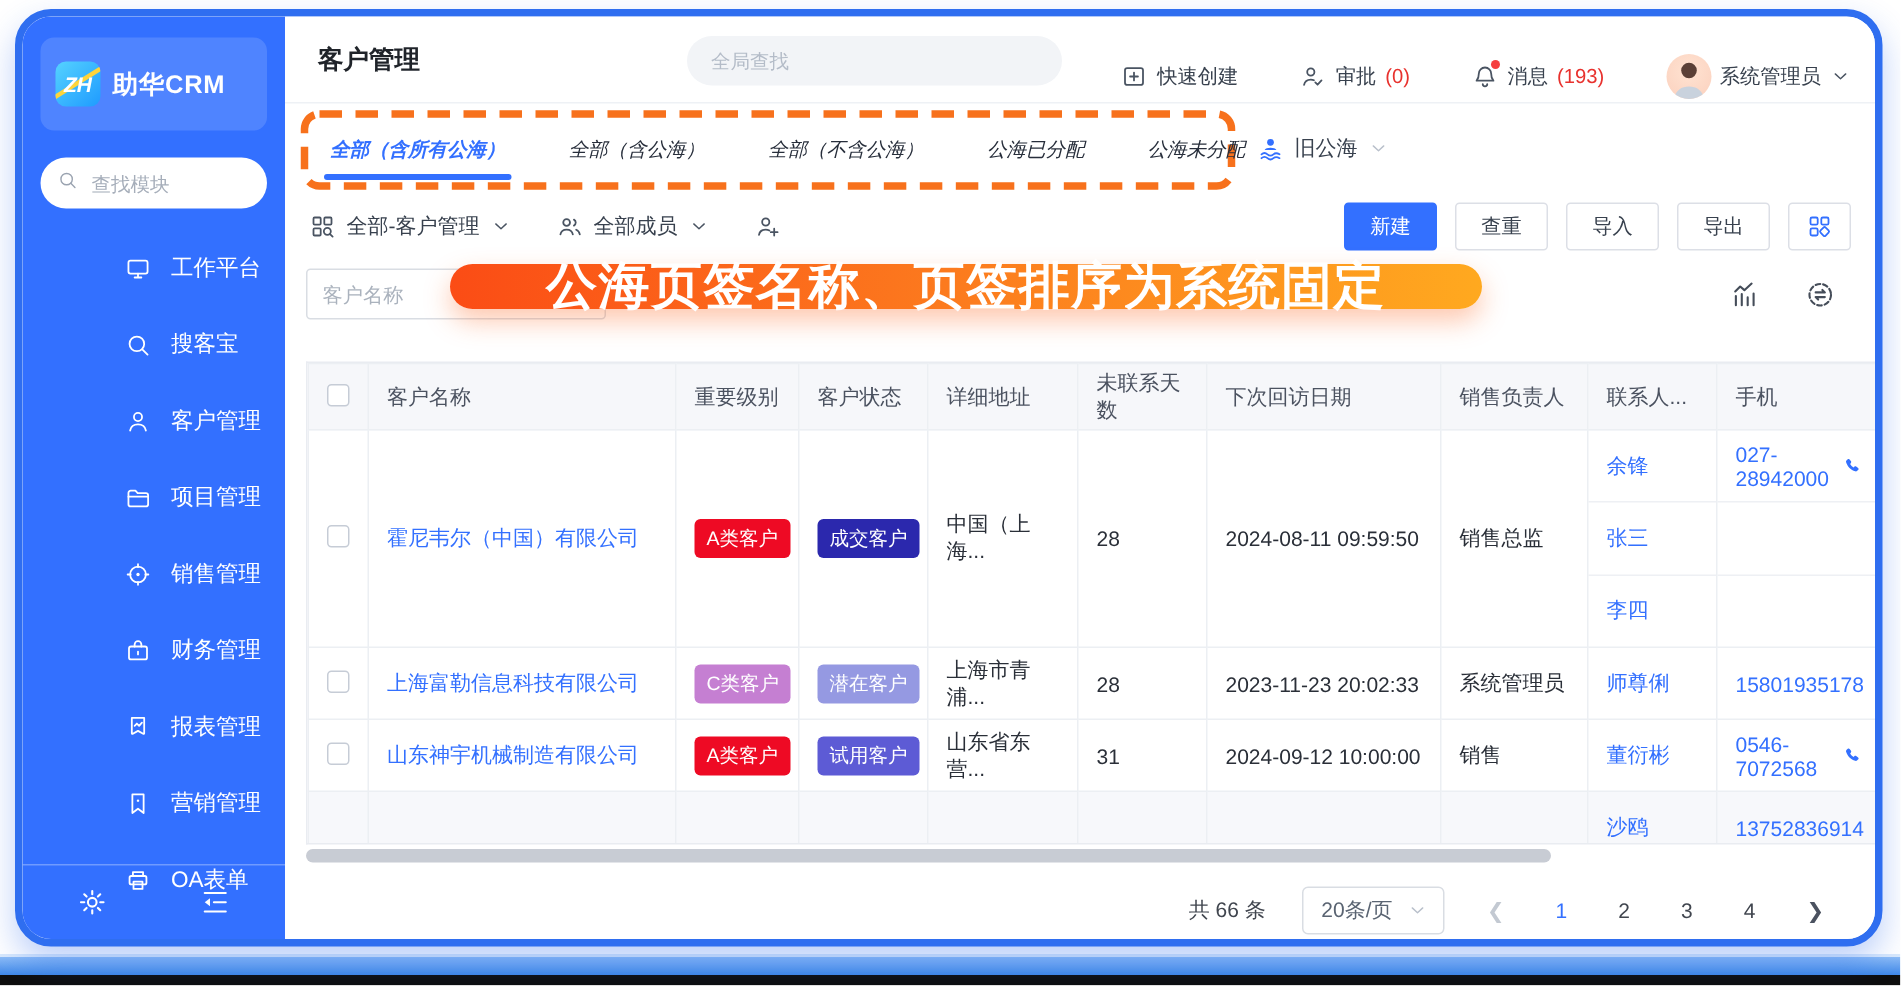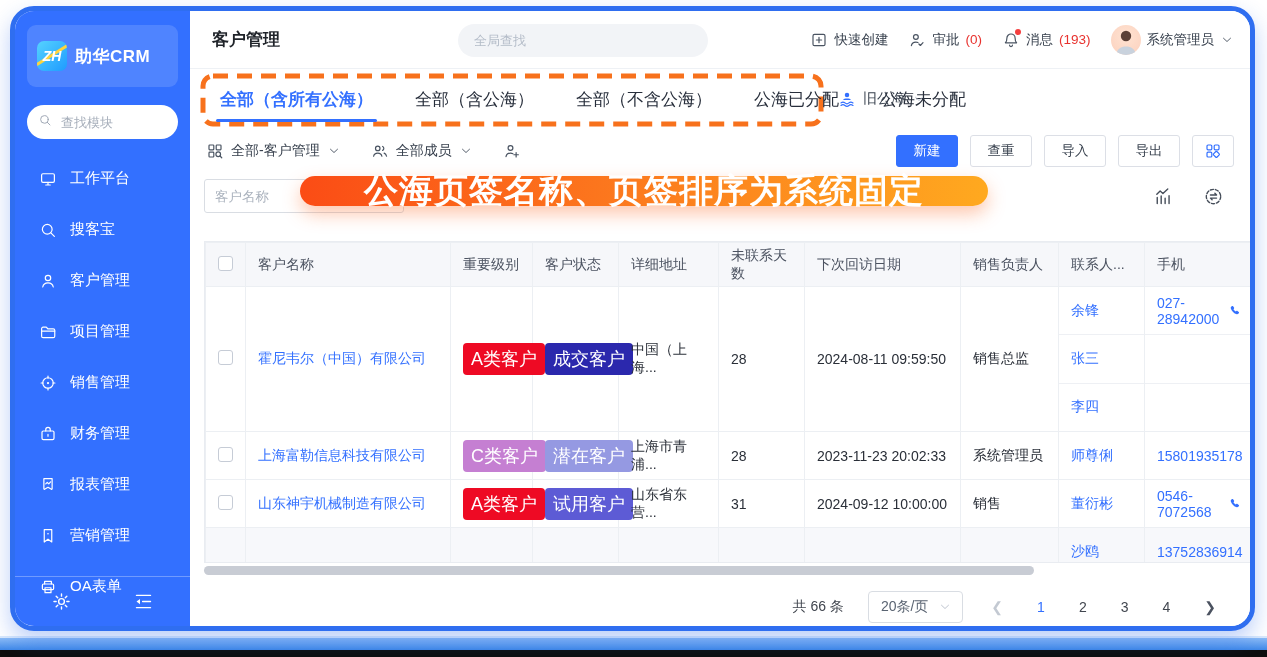--- a/index.html
+++ b/index.html
@@ -21,54 +21,54 @@
     font-style:italic; font-weight:bold; font-size:14px; color:#fff; }
   .zh-tile::after { content:""; position:absolute; left:-4px; top:12px; width:40px; height:3px;
     background:#ffd43b; transform:rotate(-32deg); }
   .zh-tile span { position:relative; z-index:1; }
   .logo-name { font-size:17px; font-weight:bold; letter-spacing:.5px; }
   .side-search { margin:18px 12px 0; position:relative; }
   .side-search input { width:100%; height:34px; border:none; outline:none; border-radius:17px;
     background:#fff; padding:0 12px 0 34px; font-size:13px; color:#333; font-family:inherit; }
   .side-search input::placeholder { color:#a6aeba; }
   .side-search .icon { position:absolute; left:11px; top:8px; color:#9aa3b0; }
-  .side-menu { margin-top:14px; }
+  .side-menu { margin-top:14px;margin-left:44px; }
   .side-item { display:flex; align-items:center; gap:13px; height:51px; padding-left:24px;
     font-size:15px; cursor:pointer; }
   .side-foot { position:absolute; left:0; right:0; bottom:0; height:50px;
     border-top:1px solid rgba(255,255,255,.30); display:flex; align-items:center;
     justify-content:space-between; padding:0 36px; }
   .icon { display:inline-flex; width:18px; height:18px; }
   .icon svg { width:100%; height:100%; }
   .icon-lg { width:21px; height:21px; }
   .icon-sm { width:14px; height:14px; }
 
   
   .main { position:relative; flex:1; background:#fff; min-width:0; }
 
   .hdr { height:58px; border-bottom:1px solid #eef1f5; position:relative; display:flex; align-items:center; }
   .page-title { margin-left:22px; font-size:17px; font-weight:bold; color:#1f2329; }
   .global-search { position:absolute; left:268px; top:13px; }
   .global-search input { width:250px; height:33px; border:none; outline:none; border-radius:17px;
     background:#f2f4f7; padding:0 16px; font-size:13px; color:#333; font-family:inherit; }
   .global-search input::placeholder { color:#b4bcc8; }
-  .hdr-right { position:absolute; right:16px; top:0; height:100%; display:flex; align-items:center; gap:20px; }
+  .hdr-right { position:absolute; right:16px; top:11px; height:100%; display:flex; align-items:center; gap:41px; }
   .hdr-act { display:flex; align-items:center; gap:6px; font-size:13.5px; color:#38414e; cursor:pointer; }
   .hdr-act .icon { color:#4a5462; }
   .cnt-red { color:#e8322e; }
   .bell-wrap { position:relative; display:inline-flex; }
   .bell-dot { position:absolute; right:-1px; top:-2px; width:6px; height:6px; border-radius:50%; background:#f53f3f; }
   .avatar { width:30px; height:30px; border-radius:50%; background:radial-gradient(circle at 50% 38%,#ffe3d2,#fbd0bd); overflow:hidden; display:flex; align-items:flex-end; justify-content:center; }
   .chev { color:#b9c0cb; }
 
   
   .tabs-row { position:relative; height:60px; }
   .dashed-box { position:absolute; left:10px; top:4px; pointer-events:none; }
   .tabs { position:absolute; left:28px; top:0; height:100%; display:flex; align-items:center; gap:38px; }
-  .tab { font-size:17px; color:#272e3b; cursor:pointer; position:relative; padding:18px 2px 17px; }
+  .tab { font-size:13px; color:#272e3b; cursor:pointer; position:relative; padding:18px 2px 17px;font-style:italic; }
   .tab.active { color:#3370ff; font-weight:bold; }
   .tab.active::after { content:""; position:absolute; left:-2px; right:-2px; bottom:6px; height:3.5px;
     border-radius:2px; background:#3370ff; }
   .old-pool { position:absolute; left:648px; top:0; height:100%; display:flex; align-items:center; gap:7px;
     font-size:14px; color:#38414e; cursor:pointer; }
   .old-pool .pool-icon { color:#3370ff; }
 
   
   .toolbar { height:44px; display:flex; align-items:center; padding:0 16px 0 16px; }
   .tb-sel { display:flex; align-items:center; gap:7px; font-size:14px; color:#38414e; cursor:pointer; margin-right:30px; }
@@ -102,21 +102,21 @@
   table { border-collapse:collapse; table-layout:fixed; width:1049px; font-size:14px; color:#2a2f38; }
   th, td { border:1px solid #ecEFF3; border-color:#ecEFF3; }
   th { background:#f6f7fa; font-weight:normal; color:#4b5260; text-align:left; height:44px; padding:0 12px; }
   td { padding:0 12px; }
   tr.r-tall { height:145px; } tr.r-std { height:48px; }
   td.cell-sub { padding:0; height:inherit; }
   .subcol { display:flex; flex-direction:column; height:100%; }
   .subcell { flex:1; display:flex; align-items:center; gap:5px; padding:0 12px; border-bottom:1px solid #eef0f4; }
   .subcell:last-child { border-bottom:none; }
   .lnk { color:#3370ff; text-decoration:none; cursor:pointer; }
-  .badge { display:inline-block; padding:4px 8px; border-radius:4px; color:#fff; font-size:18px; white-space:nowrap; }
+  .badge { display:inline-block; padding:4px 8px; border-radius:4px; color:#fff; font-size:13px; white-space:nowrap; }
   .t-days { text-align:left; padding-right:18px; }
   .cb { display:inline-block; width:15px; height:15px; border:1px solid #c6ccd6; border-radius:3px; background:#fff; cursor:pointer; }
   tr.partial td { background:#f7f8fb; }
   .phone-ic { color:#3370ff; flex:0 0 auto; }
 
   .hscroll { margin:3px 0 0 14px; width:830px; height:9px; border-radius:5px; background:#c8ccd4; cursor:pointer; }
 
   
   .pager-row { display:flex; align-items:center; justify-content:flex-end; gap:24px;
     padding:16px 30px 0 0; font-size:14px; color:#41464f; }

